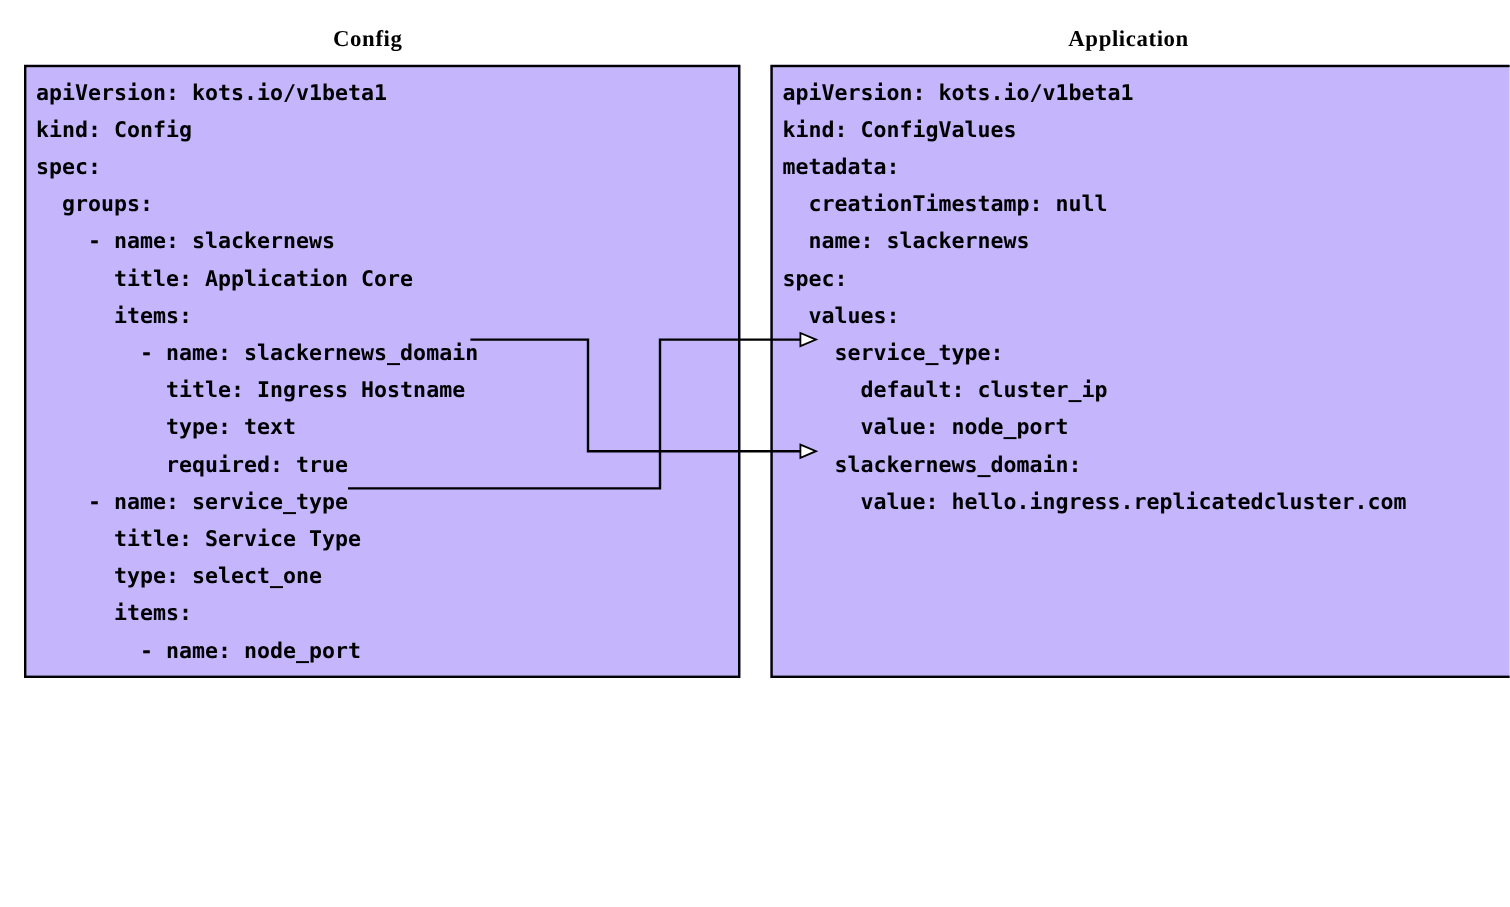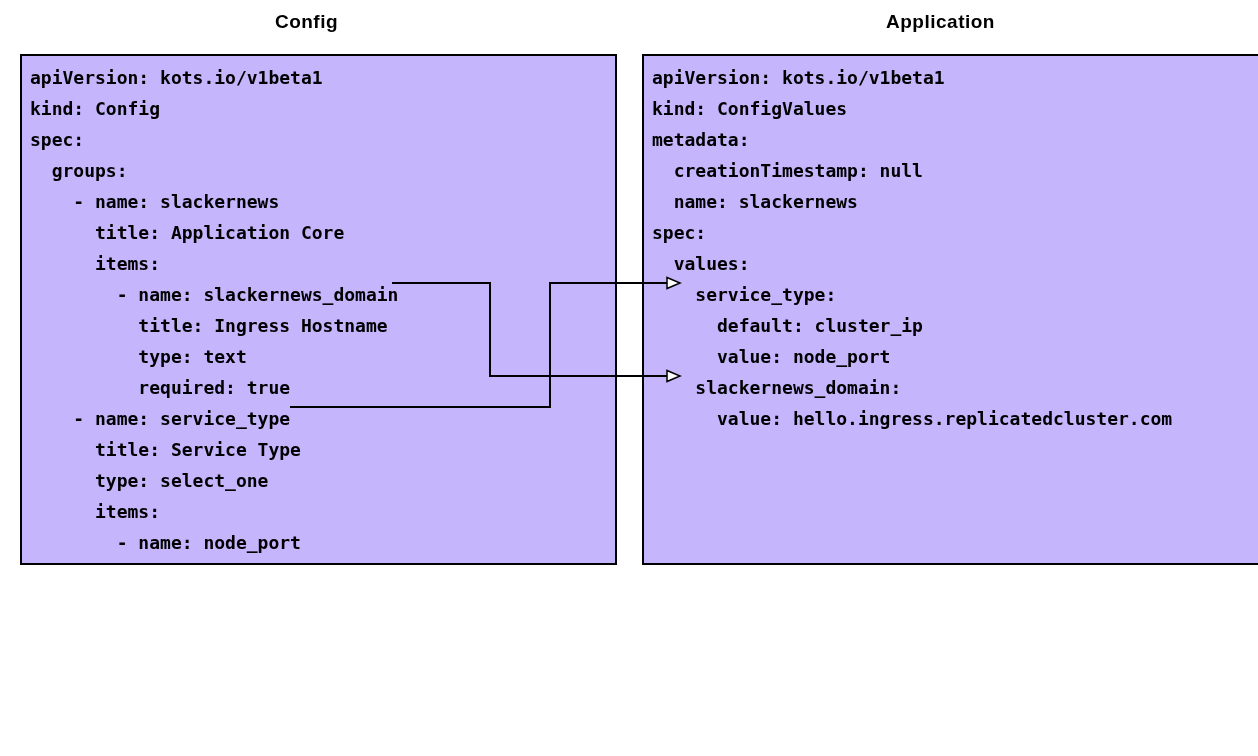--- a/index.html
+++ b/index.html
@@ -10,28 +10,28 @@
   body {
     width: 1258px;
     height: 756px;
     position: relative;
     overflow: hidden;
     font-family: "DejaVu Sans Mono", monospace;
     color: #000000;
   }
   .panel-title {
     position: absolute;
-    top: 6px;
+    top: 17px;
     height: 32px;
     line-height: 32px;
     text-align: center;
     font-weight: bold;
     font-size: 19px;
     letter-spacing: 0.5px;
-    font-family: Liberation Sans, sans-serif;
+    font-family: Liberation Serif, serif;
   }
   .panel-title.left  { left: 8px;   width: 597px; }
   .panel-title.right { left: 630px; width: 621px; }
   pre.panel {
     position: absolute;
     top: 42px;
     height: 511px;
     margin: 12px;
     box-sizing: border-box;
     background: #c4b5fd;

